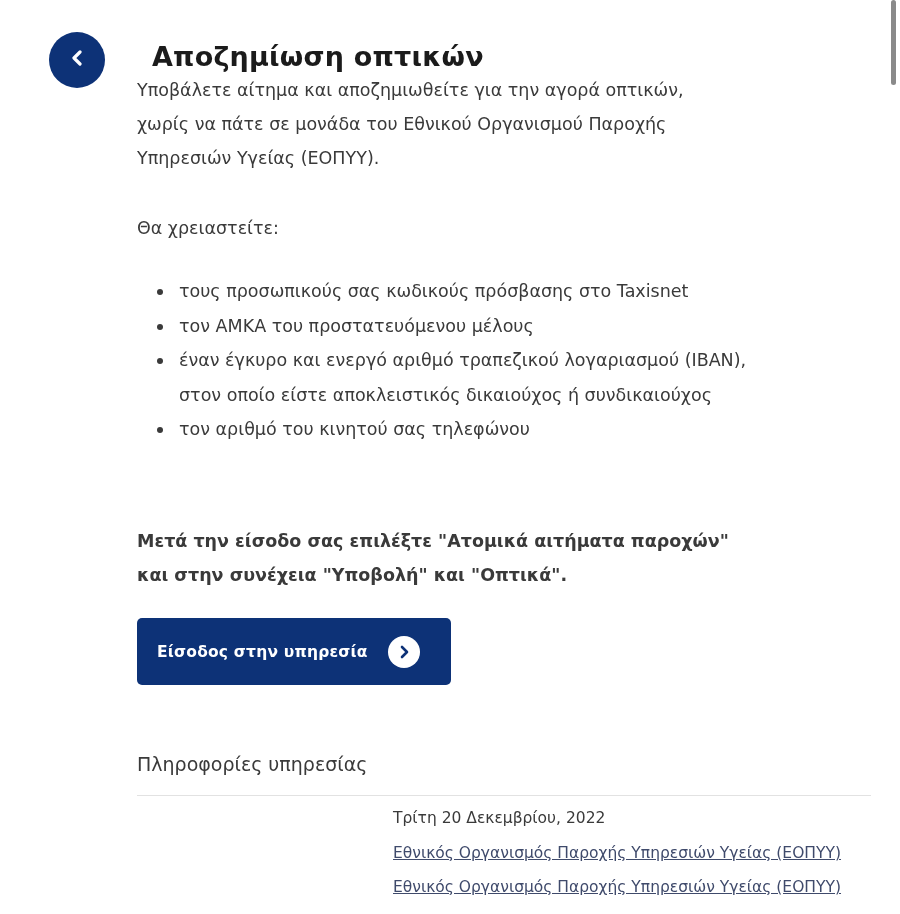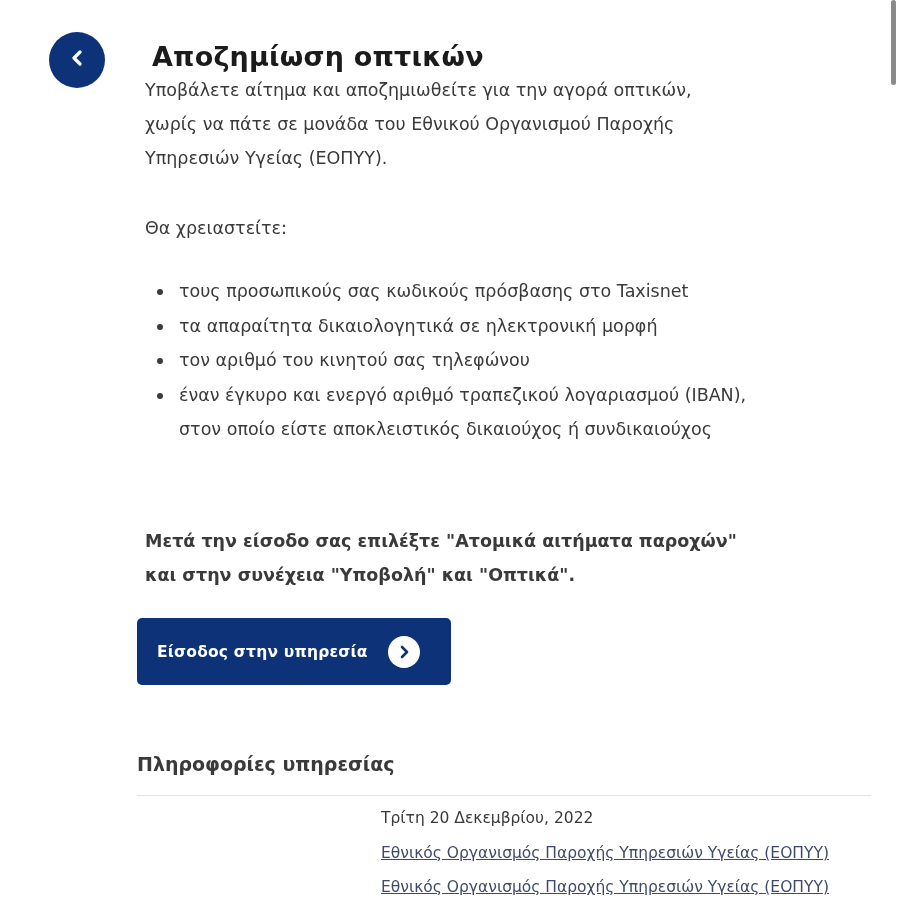--- a/index.html
+++ b/index.html
@@ -39,21 +39,21 @@
       top: 26px;
       left: 0;
       margin: 15px;
       font-size: 27px;
       font-weight: bold;
       color: #1b1b1b;
       letter-spacing: 0.2px;
     }
     .para {
       position: absolute;
-      left: 8px;
+      left: 0;
       margin: 0;
       font-size: 17.5px;
       line-height: 34px;
       color: #3a3a3a;
     }
     .intro { top: 73px; width: 590px; }
     .need  { top: 211px; }
     ul.reqs {
       position: absolute;
       top: 262px;
@@ -109,21 +109,21 @@
       display: flex;
       align-items: center;
       justify-content: center;
     }
     .info-title {
       position: absolute;
       top: 753px;
       left: 0;
       margin: 0;
       font-size: 19px;
-      font-weight: bold;
+      font-weight: normal;
       color: #3a3a3a;
     }
     .divider {
       position: absolute;
       top: 795px;
       left: 0;
       width: 734px;
       height: 1px;
       background: #e2e2e2;
     }
@@ -136,21 +136,21 @@
       line-height: 30px;
     }
     .info-row .label {
       position: absolute;
       left: 0;
       font-weight: bold;
       color: #1b1b1b;
     }
     .info-row .value {
       position: absolute;
-      left: 244px;
+      left: 256px;
       color: #3a3a3a;
       white-space: nowrap;
     }
     .info-row a.value {
       color: #3f4a6b;
       text-decoration: underline;
       cursor: pointer;
     }
     .row1 { top: 803px; }
     .row2 { top: 838px; }
@@ -186,23 +186,23 @@
 
 <div class="content">
   <h1 class="title">Αποζημίωση οπτικών</h1>
 
   <p class="para intro">Υποβάλετε αίτημα και αποζημιωθείτε για την αγορά οπτικών, χωρίς να πάτε σε μονάδα του Εθνικού Οργανισμού Παροχής Υπηρεσιών Υγείας (ΕΟΠΥΥ).</p>
 
   <p class="para need">Θα χρειαστείτε:</p>
 
   <ul class="reqs">
     <li><span class="bullet"></span><span>τους προσωπικούς σας κωδικούς πρόσβασης στο Taxisnet</span></li>
-    <li><span class="bullet"></span><span>τα απαραίτητα δικαιολογητικά σε ηλεκτρονική μορφή</span></li>
+    <li><span class="bullet"></span><span>τον ΑΜΚΑ του προστατευόμενου μέλους</span></li>
+    <li><span class="bullet"></span><span>έναν έγκυρο και ενεργό αριθμό τραπεζικού λογαριασμού (IBAN), στον οποίο είστε αποκλειστικός δικαιούχος ή συνδικαιούχος</span></li>
     <li><span class="bullet"></span><span>τον αριθμό του κινητού σας τηλεφώνου</span></li>
-    <li><span class="bullet"></span><span>έναν έγκυρο και ενεργό αριθμό τραπεζικού λογαριασμού (IBAN), στον οποίο είστε αποκλειστικός δικαιούχος ή συνδικαιούχος</span></li>
   </ul>
 
   <p class="para after">Μετά την είσοδο σας επιλέξτε "Ατομικά αιτήματα παροχών" και στην συνέχεια "Υποβολή" και "Οπτικά".</p>
 
   <a class="cta">
     <span class="cta-label">Είσοδος στην υπηρεσία</span>
     <span class="cta-icon">
       <svg width="12" height="14" viewBox="0 0 12 14">
         <polyline points="4,2 9,7 4,12" fill="none" stroke="#0d3277" stroke-width="2.6" stroke-linecap="round" stroke-linejoin="round"></polyline>
       </svg>

